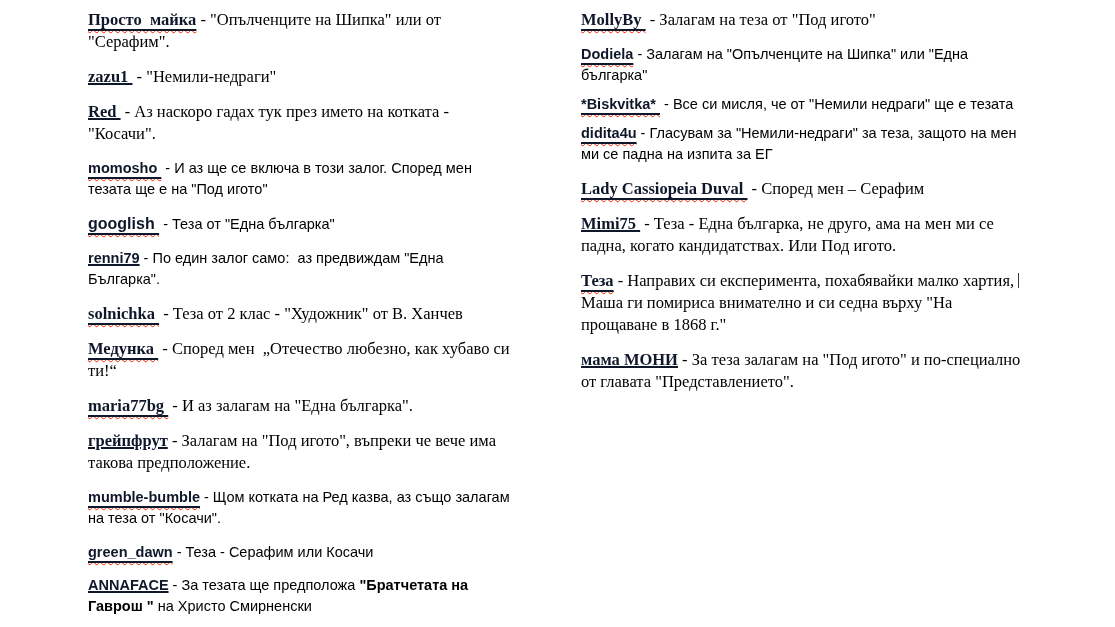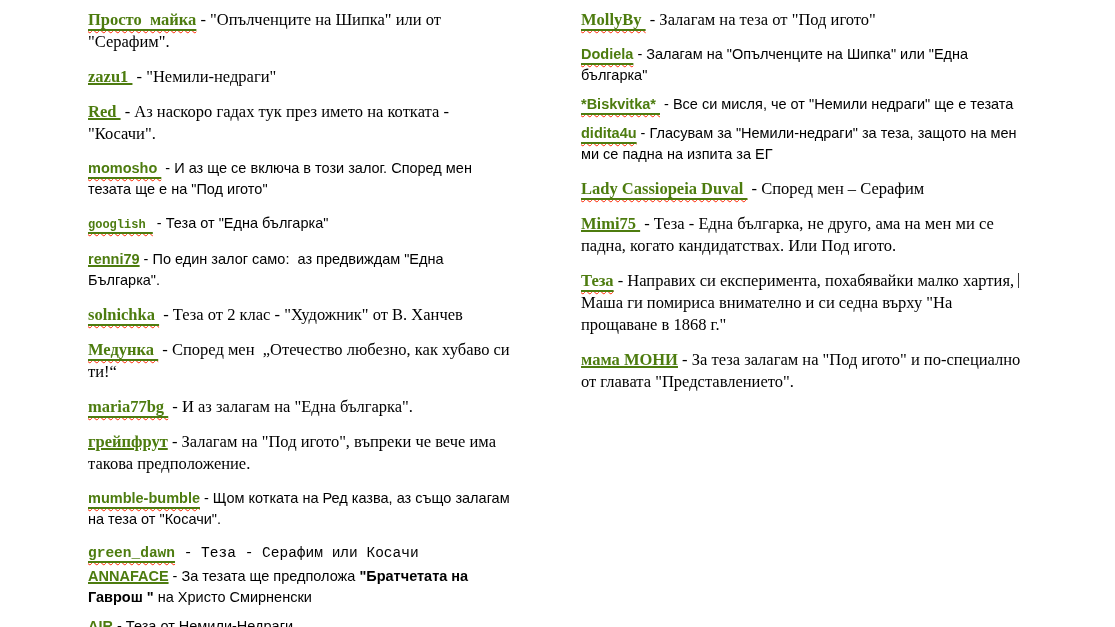--- a/index.html
+++ b/index.html
@@ -1,27 +1,27 @@
 <!DOCTYPE html>
 <html><head>
 <meta charset="utf-8">
 <style>
   html,body{margin:0;padding:0;background:#ffffff;}
   .page{position:relative;width:1115px;height:627px;overflow:hidden;background:#ffffff;}
   .col{position:absolute;top:9px;}
   .col-left{left:88px;width:430px;}
   .col-right{left:581px;width:442px;}
   .entry{margin:0 0 13px 0;color:#000;}
-  .entry.gap-t{margin-bottom:2px;font-family:Liberation Mono, monospace;}
+  .entry.gap-t{margin-bottom:12px;}
   .entry.gap-s{margin-bottom:8px;}
   .serif{font-family:"Liberation Serif","DejaVu Serif",serif;font-size:16.5px;line-height:22px;}
   .sans{font-family:"Liberation Sans","DejaVu Sans",sans-serif;font-size:14.5px;line-height:21px;}
   .uname-wrap{white-space:pre-wrap;}
-  .uname{color:#4d7c0f;font-weight:bold;text-decoration:underline;text-decoration-thickness:1.5px;}
-  .nf-serif .uname{font-family:Liberation Mono, monospace;font-size:12px;}
+  .uname{color:#0f172a;font-weight:bold;text-decoration:underline;text-decoration-thickness:1.5px;}
+  .nf-serif .uname{font-family:Liberation Sans, sans-serif;font-size:16px;}
   .squiggle{
     text-decoration-line:underline;
     text-decoration-style:wavy;
     text-decoration-color:#ff2400;
     text-decoration-thickness:1px;
     text-underline-offset:3.5px;
     -webkit-text-decoration-line:underline;
     -webkit-text-decoration-style:wavy;
     -webkit-text-decoration-color:#ff2400;
     text-decoration-skip-ink:none;

